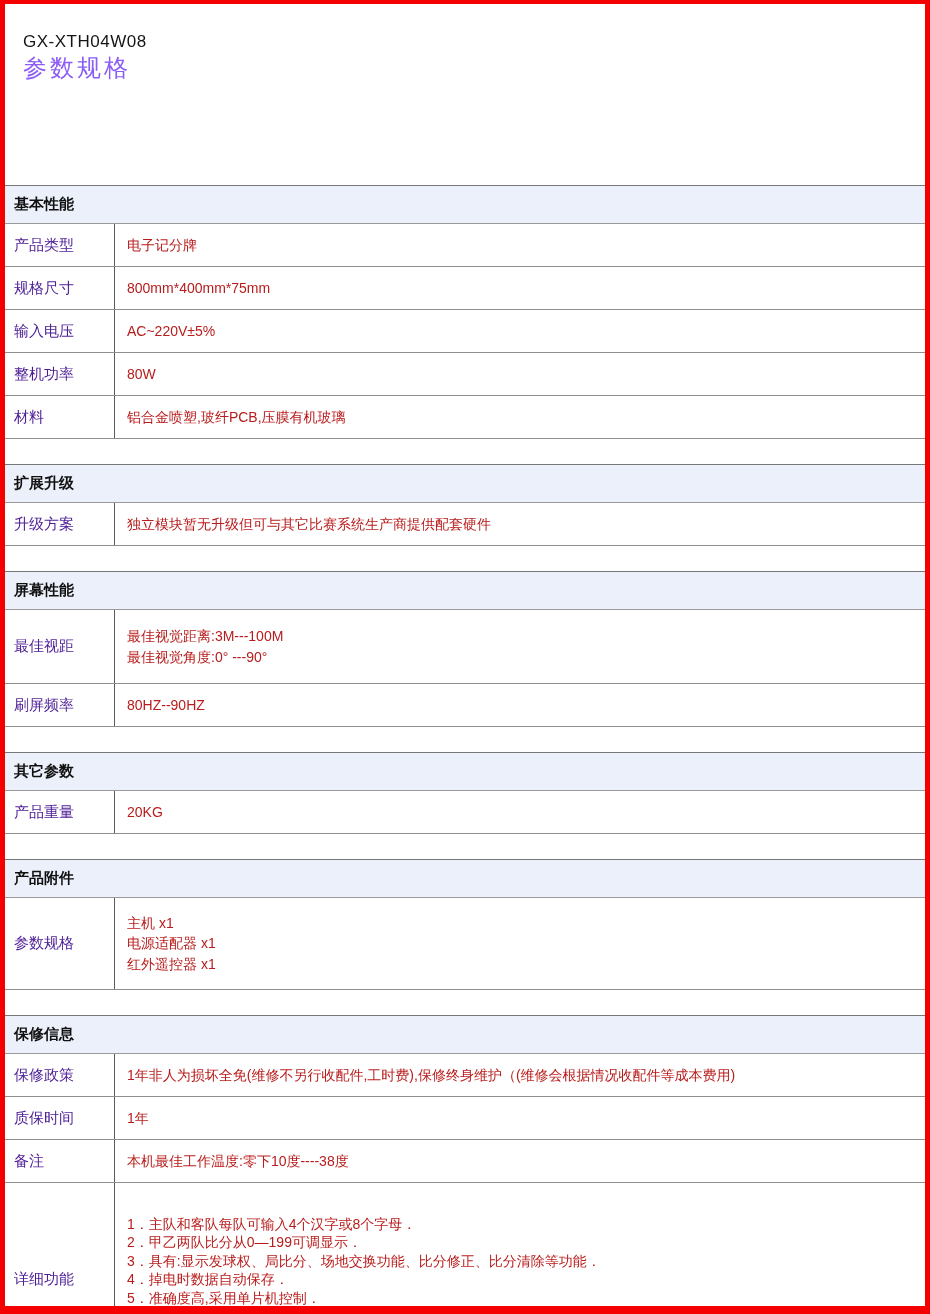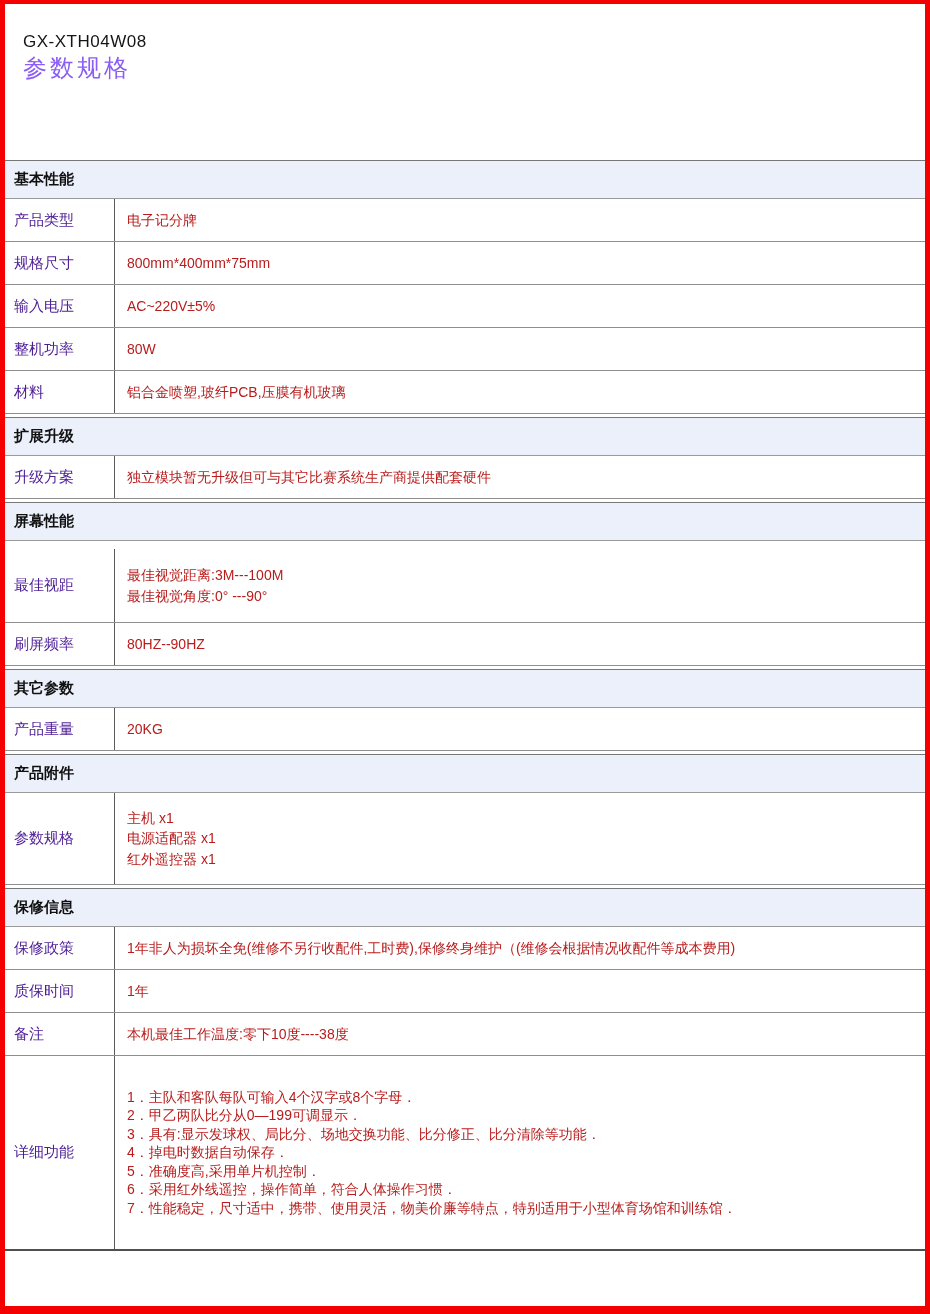--- a/index.html
+++ b/index.html
@@ -36,20 +36,21 @@
     height: 39px;
     display: flex;
     align-items: center;
     padding-left: 9px;
     background: #ebf0fa;
     border-top: 1px solid #777777;
     border-bottom: 1px solid #9a9a9a;
     font-weight: bold;
     font-size: 15px;
     color: #101010;
+    margin-top: 25px;
   }
   .row {
     display: flex;
     align-items: stretch;
     border-bottom: 1px solid #8f8f8f;
     min-height: 43px;
     background: #ffffff;
   }
   .section:last-child .row:last-child { border-bottom: none; }
   .cell { display: flex; align-items: center; }
@@ -62,21 +63,21 @@
     color: #4c1d95;
   }
   .cell.value {
     flex: 1;
     padding: 7px 12px;
     font-size: 14px;
     color: #b91c1c;
     white-space: pre-line;
     line-height: 1.45;
   }
-  .row.rh-tall2 { min-height: 74px; margin-top: 8px; }
+  .row.rh-tall2 { min-height: 74px; }
   .row.rh-tall3 { min-height: 92px; }
   .row.rh-tall7 { min-height: 193px; }
   .row.rh-tall7 .cell.value { line-height: 1.32; font-size: 14px; }
 </style>
 </head>
 <body>
 
 <div class="header-block">
   <div class="product-title">GX-XTH04W08</div>
   <div class="page-subtitle">参数规格</div>

